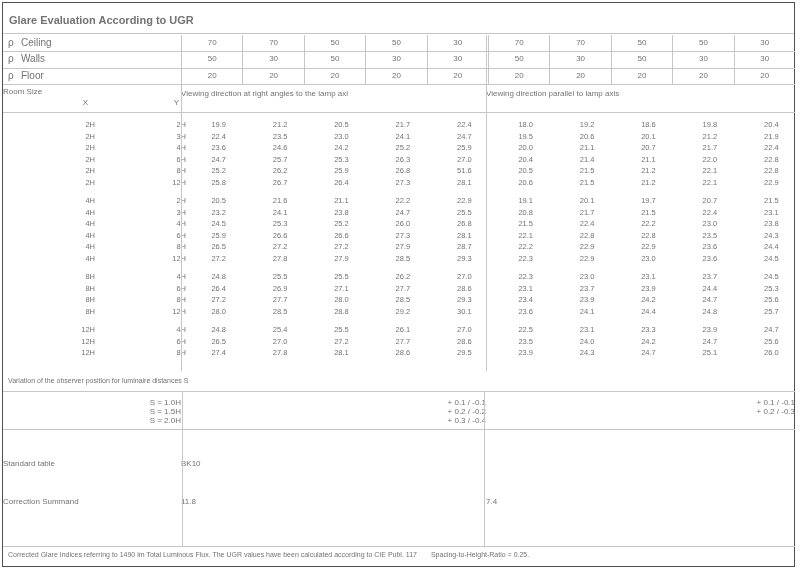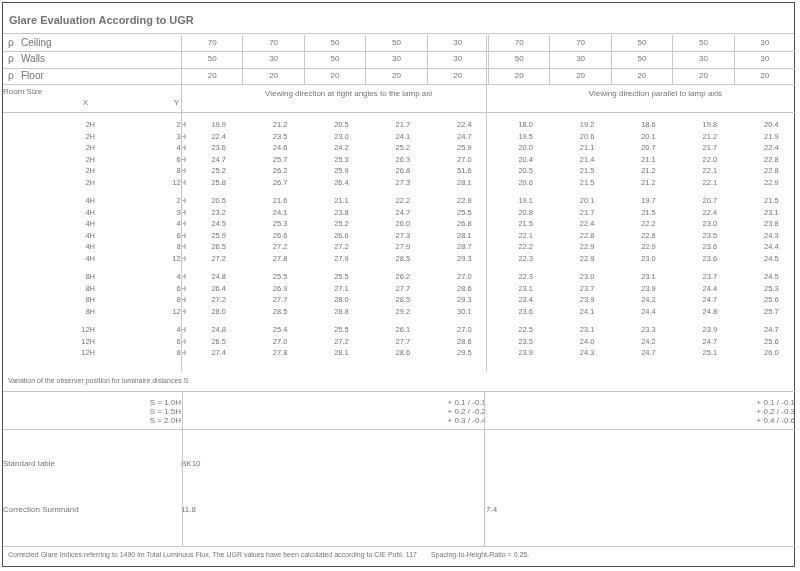--- a/index.html
+++ b/index.html
@@ -32,21 +32,21 @@
   
   .hdr {
     position:absolute; left:3px; top:84px; width:792px; height:29px;
     border-bottom:1px solid #c6c6c6; box-sizing:border-box;
     display:grid; grid-template-columns:178px 305px 309px; font-size:8px;
   }
   .hdr-left { padding-top:2px; }
   .room-size { text-align:left; line-height:11px; }
   .xy-row { display:grid; grid-template-columns:87px 91px; line-height:11px; }
   .xy-row div { text-align:right; padding-right:2px; }
-  .hdr-block { text-align:center; padding-top:4px; line-height:11px;padding-left:30px; }
+  .hdr-block { text-align:left; padding-top:4px; line-height:11px; }
   
   .body { position:absolute; left:10px; top:114px; width:792px; height:257px; padding-top:5px; box-sizing:border-box; }
   .ugr-group { margin-bottom:7px; }
   .ugr-row { display:grid; grid-template-columns:87px 91px repeat(10,1fr); height:11.5px; }
   .ugr-row .rl { font-size:7.5px; line-height:11.5px; text-align:right; padding-right:2px; }
   .ugr-row .rv { font-size:7.5px; line-height:11.5px; text-align:center; }
   
   .note {
     position:absolute; left:3px; top:371px; width:792px; height:21px;
     border-bottom:1px solid #c6c6c6; box-sizing:border-box;
@@ -58,21 +58,21 @@
     border-bottom:1px solid #c6c6c6; box-sizing:border-box; padding-top:6px;
   }
   .svar-row { display:grid; grid-template-columns:178px 305px 309px; height:9px; }
   .svar-row div { font-size:8px; line-height:9px; text-align:right; }
   
   .std { position:absolute; left:3px; top:430px; width:792px; height:117px;
     border-bottom:1px solid #c6c6c6; box-sizing:border-box; }
   .std-row { display:grid; grid-template-columns:178px 305px 309px; }
   .std-row div { font-size:8px; line-height:12px; text-align:left; }
   .std-row.r1 { margin-top:28px; }
-  .std-row.r2 { margin-top:34px; }
+  .std-row.r2 { margin-top:26px; }
   
   .vline { position:absolute; width:1px; background:#c6c6c6; }
   .v1a { left:181px; top:35px; height:336px; }
   .v2a { left:486px; top:35px; height:336px; }
   .v1b { left:182px; top:392px; height:155px; }
   .v2b { left:484px; top:392px; height:155px; }
   
   .footer { position:absolute; left:3px; top:551px; width:792px; font-size:7px; padding-left:5px; white-space:nowrap; }
   .footer .gap { display:inline-block; width:14px; }
 </style>
@@ -424,21 +424,20 @@
         <div>+ 0.1 / -0.1</div>
       </div>
       <div class="svar-row">
         <div>S = 1.5H</div>
         <div>+ 0.2 / -0.2</div>
         <div>+ 0.2 / -0.3</div>
       </div>
       <div class="svar-row">
         <div>S = 2.0H</div>
         <div>+ 0.3 / -0.4</div>
-        <div>+ 0.4 / -0.6</div>
       </div>
     </div>
 
   <div class="std">
     <div class="std-row r1">
       <div>Standard table</div>
       <div>BK10</div>
     </div>
     <div class="std-row r2">
       <div>Correction Summand</div>

